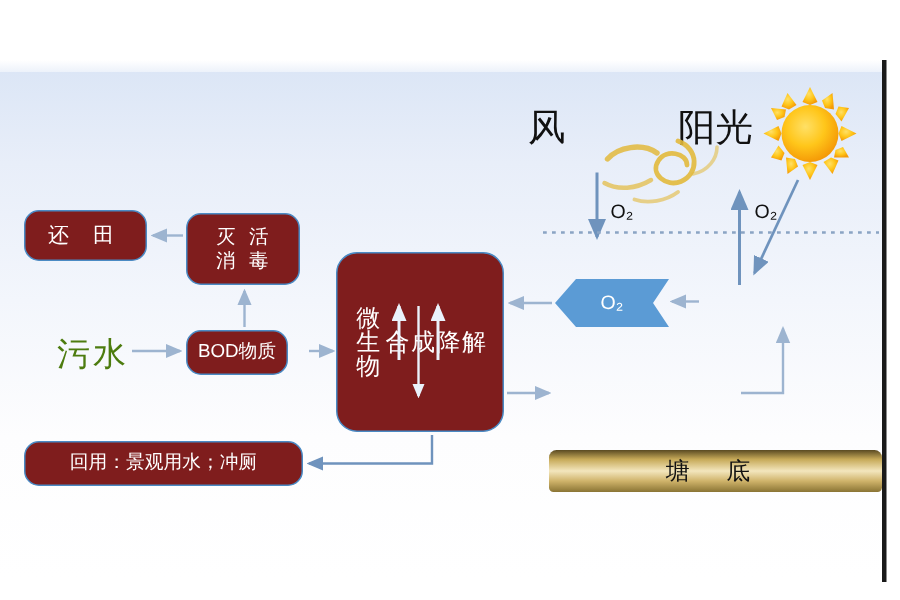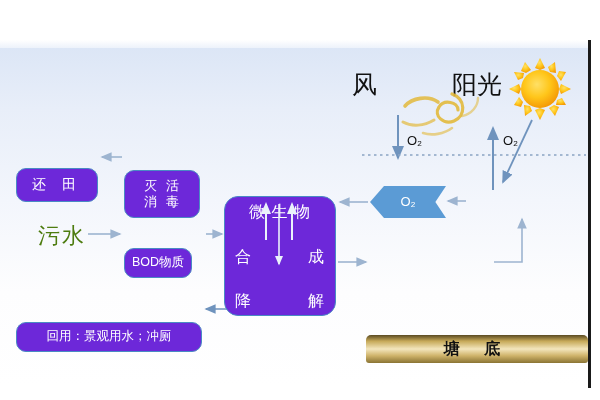--- a/index.html
+++ b/index.html
@@ -9,32 +9,32 @@
   
   #panel{
     position:absolute;left:0;top:48px;width:588px;height:338px;
     background:linear-gradient(180deg,#dce6f6 0%,#e8eef9 18%,#f3f6fc 45%,#fdfdfe 72%,#ffffff 100%);
   }
   #edge-right{position:absolute;left:588px;top:40px;width:3px;height:348px;background:#1a1a1a;}
   #panel-top-fade{position:absolute;left:0;top:40px;width:588px;height:14px;
     background:linear-gradient(180deg,#ffffff 0%,#dfe8f7 100%);}
 
   .node{position:absolute;box-sizing:border-box;display:flex;align-items:center;justify-content:center;
-        color:#ffffff;background:#6d28d9;border:1px solid #4a8ac4;border-radius:10px;
-        font-size:13px;letter-spacing:1px;text-align:center;line-height:1.25;margin-top:28px;}
+        color:#ffffff;background:#7f1d1d;border:1px solid #4a8ac4;border-radius:10px;
+        font-size:13px;letter-spacing:1px;text-align:center;line-height:1.25;}
 
   
   #n-huantian{left:16px;top:140px;width:82px;height:34px;font-size:14px;letter-spacing:6px;}
   #n-miehuo{left:124px;top:142px;width:76px;height:48px;}
   #n-miehuo .grid{display:grid;grid-template-columns:1fr 1fr;gap:0 8px;font-size:13px;}
   #n-bod{left:124px;top:220px;width:68px;height:30px;font-size:12.5px;letter-spacing:0px;}
   #n-huiyong{left:16px;top:294px;width:186px;height:30px;font-size:12.5px;letter-spacing:0px;}
 
   
-  #n-center{left:224px;top:168px;width:112px;height:120px;border-radius:14px;flex-direction:column;
+  #n-center{left:224px;top:168px;width:112px;height:120px;border-radius:14px;flex-direction:row;
             justify-content:space-between;padding:7px 10px 6px;}
   #n-center .row{width:100%;display:flex;justify-content:space-between;font-size:16px;}
   #n-center .row.top{justify-content:space-around;letter-spacing:1px;}
   #n-center .row .ch{line-height:1;}
 
   
   #center-svg{position:absolute;left:224px;top:168px;width:112px;height:120px;pointer-events:none;}
 
   
   #lbl-wushui{position:absolute;left:38px;top:221px;font-size:22px;color:#4d7c0f;letter-spacing:2px;}
@@ -47,21 +47,21 @@
   #n-co2{left:368px;top:242px;width:126px;height:40px;font-size:12.5px;
         clip-path:polygon(0% 0%, 84% 0%, 100% 50%, 84% 100%, 0% 100%, 13% 50%);}
   #n-algae{left:462px;top:185px;width:122px;height:32px;font-size:12.5px;letter-spacing:0.5px;
         clip-path:polygon(0% 50%, 16px 0%, 100% 0%, 100% 100%, 16px 100%);}
   #n-algae span{padding-left:12px;}
 
   
   #pond{position:absolute;left:366px;top:300px;width:222px;height:28px;border-radius:5px 5px 3px 3px;
         display:flex;align-items:center;justify-content:center;
         background:linear-gradient(180deg,#5a4a22 0%,#c6a958 22%,#f3e6bd 50%,#cfb36a 74%,#8a7434 100%);
-        color:#111;font-size:16px;letter-spacing:10px;font-weight:bold;margin-top:35px;}
+        color:#111;font-size:16px;letter-spacing:10px;font-weight:normal;}
 
   
   #lbl-feng{position:absolute;left:352px;top:68px;font-size:25px;color:#111;}
   #lbl-yangguang{position:absolute;left:452px;top:68px;font-size:25px;color:#111;}
   #lbl-o2a{position:absolute;left:407px;top:133px;font-size:13px;color:#111;}
   #lbl-o2b{position:absolute;left:503px;top:133px;font-size:13px;color:#111;}
 
   
   #sun{position:absolute;left:508px;top:57px;width:64px;height:64px;}
 

